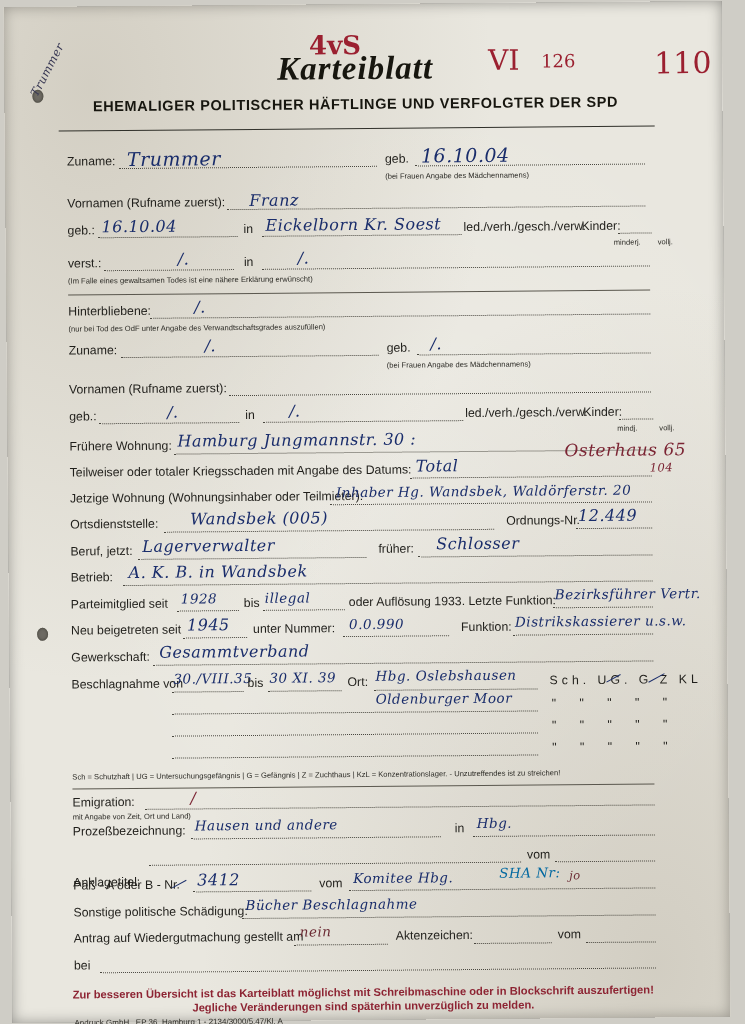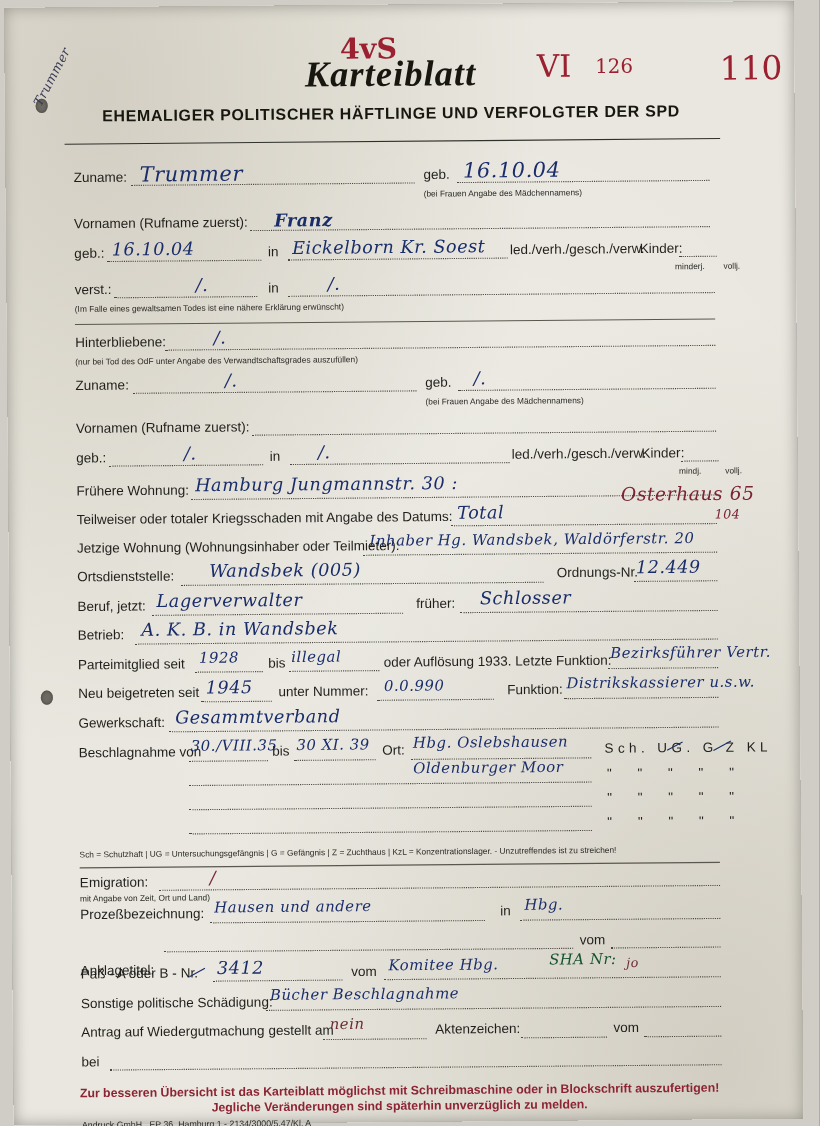--- a/index.html
+++ b/index.html
@@ -165,21 +165,21 @@
     <div class="dots" style="left:122px; top:166px; width:258px;"></div>
     <div class="hand lg" style="left:130px; top:146px;">Trummer</div>
 
     <div class="row" style="left:388px; top:152px;">geb.</div>
     <div class="dots" style="left:418px; top:166px; width:230px;"></div>
     <div class="hand lg" style="left:424px; top:145px;">16.10.04</div>
     <div class="tiny" style="left:388px; top:172px;">(bei Frauen Angabe des Mädchennamens)</div>
 
     <div class="row" style="left:70px; top:194px;">Vornamen (Rufname zuerst):</div>
     <div class="dots" style="left:230px; top:208px; width:418px;"></div>
-    <div class="hand" style="left:252px; top:190px;font-weight:bold;">Franz</div>
+    <div class="hand" style="left:252px; top:190px;">Franz</div>
 
     <div class="row" style="left:70px; top:221px;">geb.:</div>
     <div class="dots" style="left:100px; top:235px; width:140px;"></div>
     <div class="hand" style="left:104px; top:215px;">16.10.04</div>
     <div class="row" style="left:246px; top:221px;">in</div>
     <div class="dots" style="left:264px; top:235px; width:200px;"></div>
     <div class="hand" style="left:268px; top:215px;">Eickelborn Kr. Soest</div>
     <div class="row" style="left:466px; top:221px;">led./verh./gesch./verw.</div>
     <div class="row" style="left:584px; top:221px;">Kinder:</div>
     <div class="dots" style="left:620px; top:235px; width:34px;"></div>
@@ -323,21 +323,21 @@
     <div class="row" style="left:524px; top:849px;">vom</div>
     <div class="dots" style="left:552px; top:863px; width:100px;"></div>
 
     <div class="row" style="left:70px; top:876px;">Paß - A oder B - Nr.</div>
     <div class="dots" style="left:190px; top:890px; width:118px;"></div>
     <div class="hand" style="left:194px; top:869px;">3412</div>
     <div class="strike" style="left:168px; top:882px; width:16px; transform:rotate(-28deg);"></div>
     <div class="row" style="left:316px; top:876px;">vom</div>
     <div class="dots" style="left:346px; top:890px; width:306px;"></div>
     <div class="hand sm" style="left:350px; top:870px;">Komitee Hbg.</div>
-    <div class="hand sm" style="left:496px; top:866px; color:#14532d;">SHA Nr:</div>
+    <div class="hand sm" style="left:496px; top:866px; color:#0369a1;">SHA Nr:</div>
     <div class="hand xs" style="left:566px; top:870px; color:#6b2a33;">jo</div>
 
     <div class="row" style="left:70px; top:903px;">Sonstige politische Schädigung:</div>
     <div class="dots" style="left:238px; top:917px; width:414px;"></div>
     <div class="hand sm" style="left:242px; top:896px;">Bücher Beschlagnahme</div>
 
     <div class="row" style="left:70px; top:929px;">Antrag auf Wiedergutmachung gestellt am</div>
     <div class="dots" style="left:290px; top:944px; width:94px;"></div>
     <div class="hand sm" style="left:296px; top:923px; color:#6b2a33;">nein</div>
     <div class="row" style="left:392px; top:929px;">Aktenzeichen:</div>

